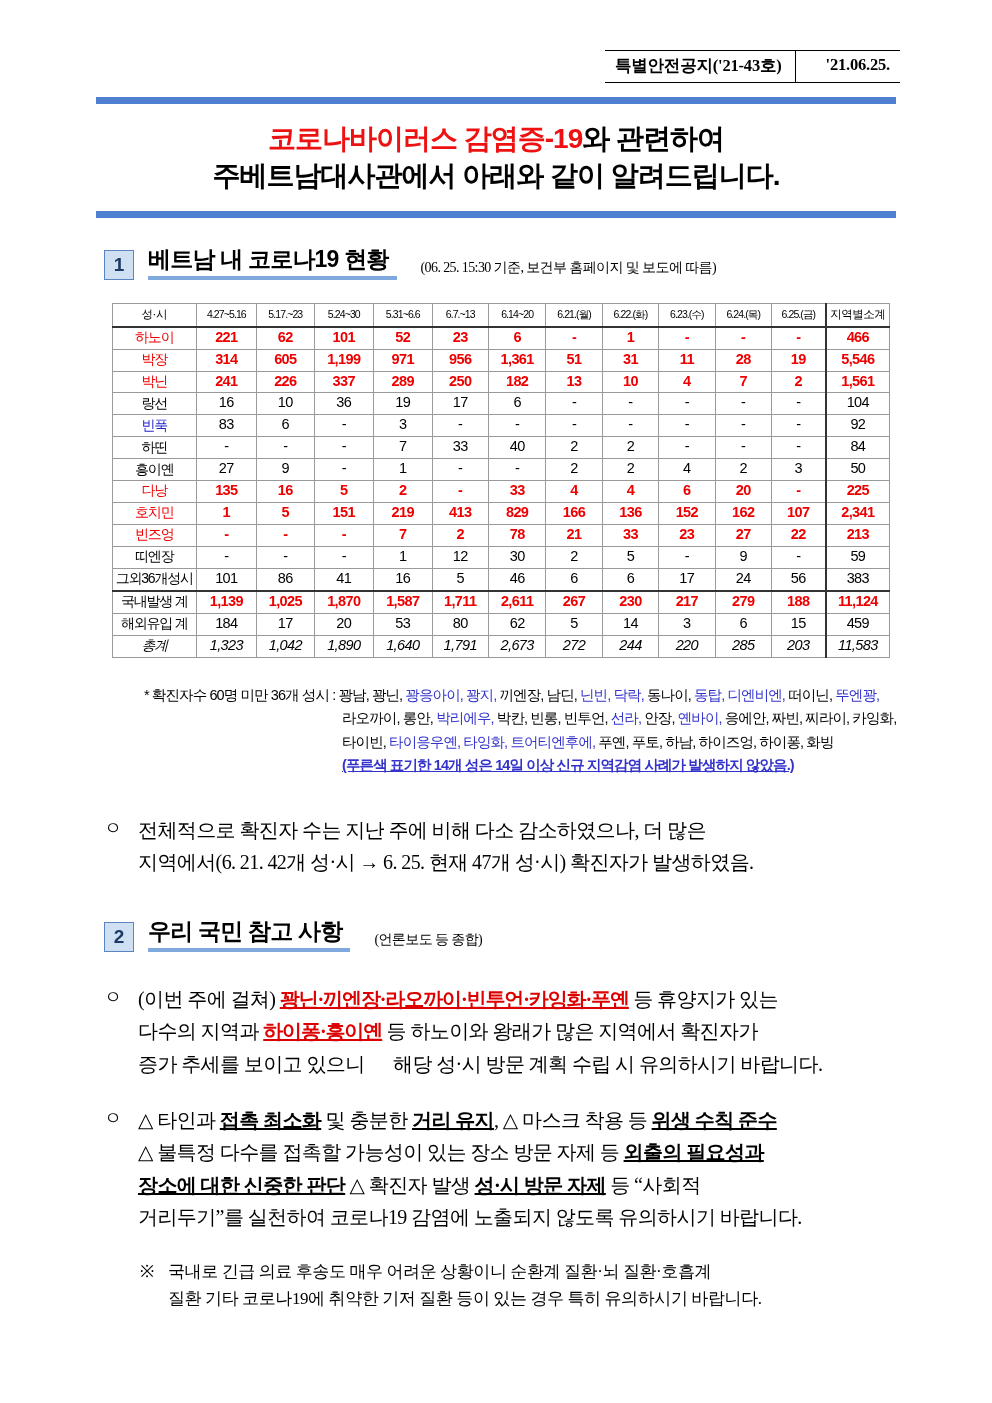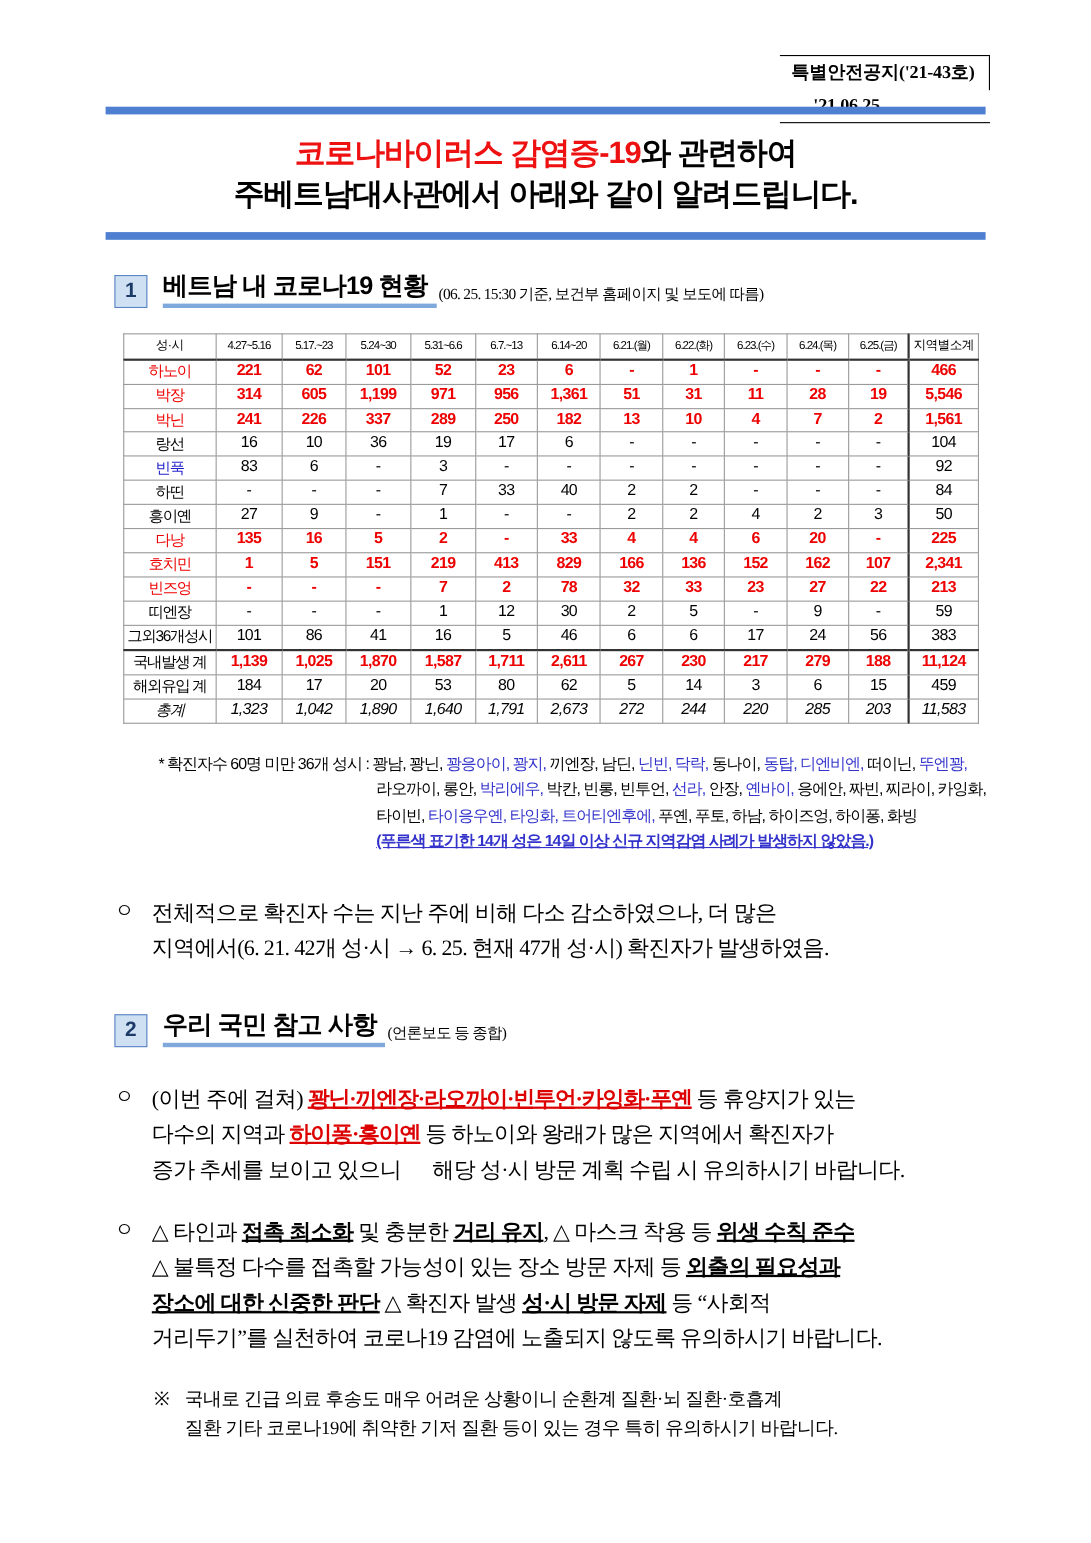--- a/index.html
+++ b/index.html
@@ -16,21 +16,20 @@
 
   
   .doc-header {
     position: absolute;
     top: 50px;
     right: 92px;
     display: flex;
     align-items: stretch;
     border-top: 1.5px solid #000;
     border-bottom: 1.5px solid #000;
-    flex-direction: column;
   }
   .doc-header .cell {
     font-family: "Liberation Serif", "DejaVu Serif", serif;
     font-weight: bold;
     font-size: 16.5px;
     letter-spacing: -0.2px;
     padding: 4px 10px 5px 10px;
     white-space: nowrap;
   }
   .doc-header .cell.no {
@@ -74,21 +73,21 @@
     letter-spacing: -0.8px;
     padding: 0 8px 2px 0;
     border-bottom: 4px solid #7fa8dd;
     white-space: nowrap;
     line-height: 1.2;
   }
   .sec-sub {
     font-family: "Liberation Serif", "DejaVu Serif", serif;
     font-size: 14px;
     letter-spacing: -0.6px;
-    margin-left: 2px;
+    margin-left: 24px;
     padding-bottom: 3px;
     white-space: nowrap;
   }
 
   
   .tbl-wrap { position: absolute; left: 112px; top: 303px; width: 778px; }
   table.stats {
     border-collapse: collapse;
     width: 100%;
     font-family: "Liberation Sans", "DejaVu Sans", sans-serif;
@@ -378,21 +377,21 @@
           <td class="num r-red subtotal">2,341</td>
         </tr>
         <tr>
           <td class="name r-red">빈즈엉</td>
           <td class="num r-red">-</td>
           <td class="num r-red">-</td>
           <td class="num r-red">-</td>
           <td class="num r-red">7</td>
           <td class="num r-red">2</td>
           <td class="num r-red">78</td>
-          <td class="num r-red">32</td>
+          <td class="num r-red">21</td>
           <td class="num r-red">33</td>
           <td class="num r-red">23</td>
           <td class="num r-red">27</td>
           <td class="num r-red">22</td>
           <td class="num r-red subtotal">213</td>
         </tr>
         <tr>
           <td class="name r-black">띠엔장</td>
           <td class="num r-black">-</td>
           <td class="num r-black">-</td>

